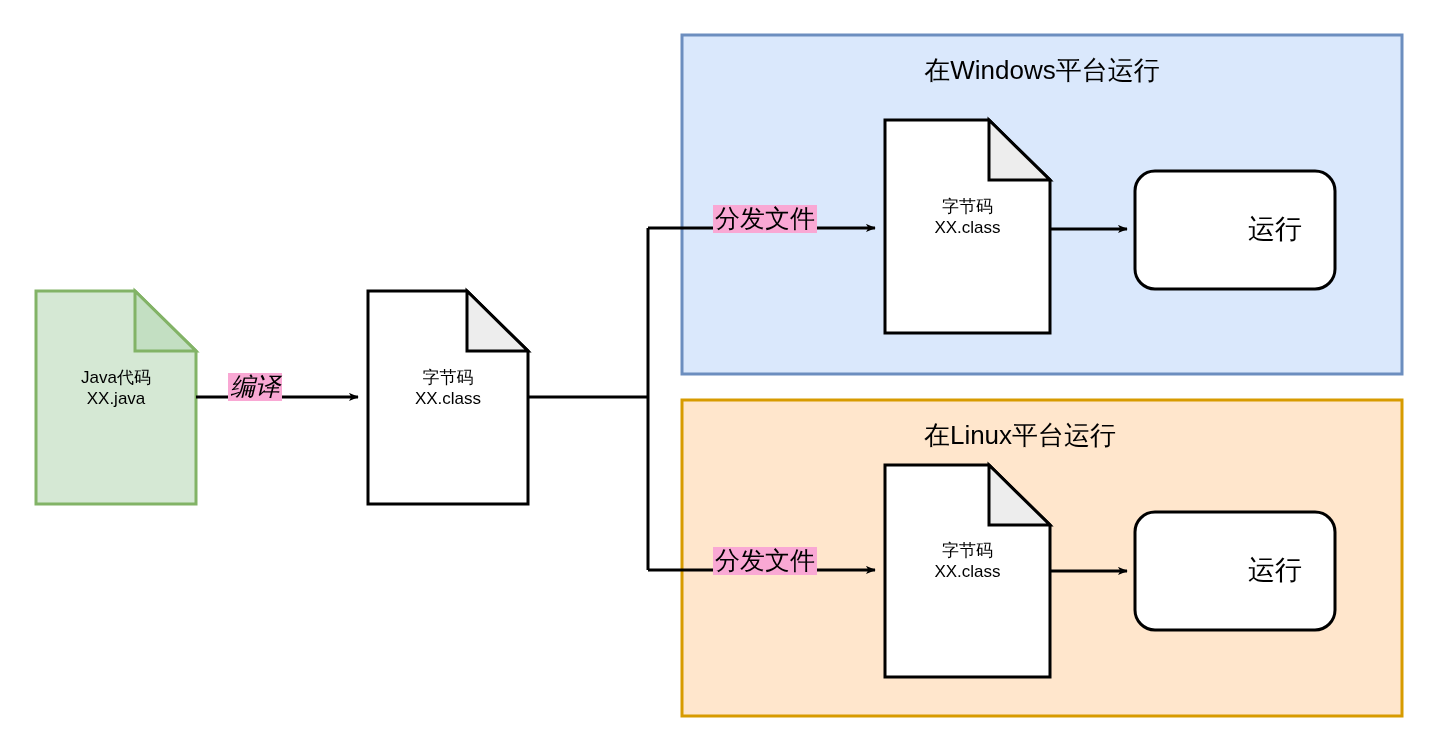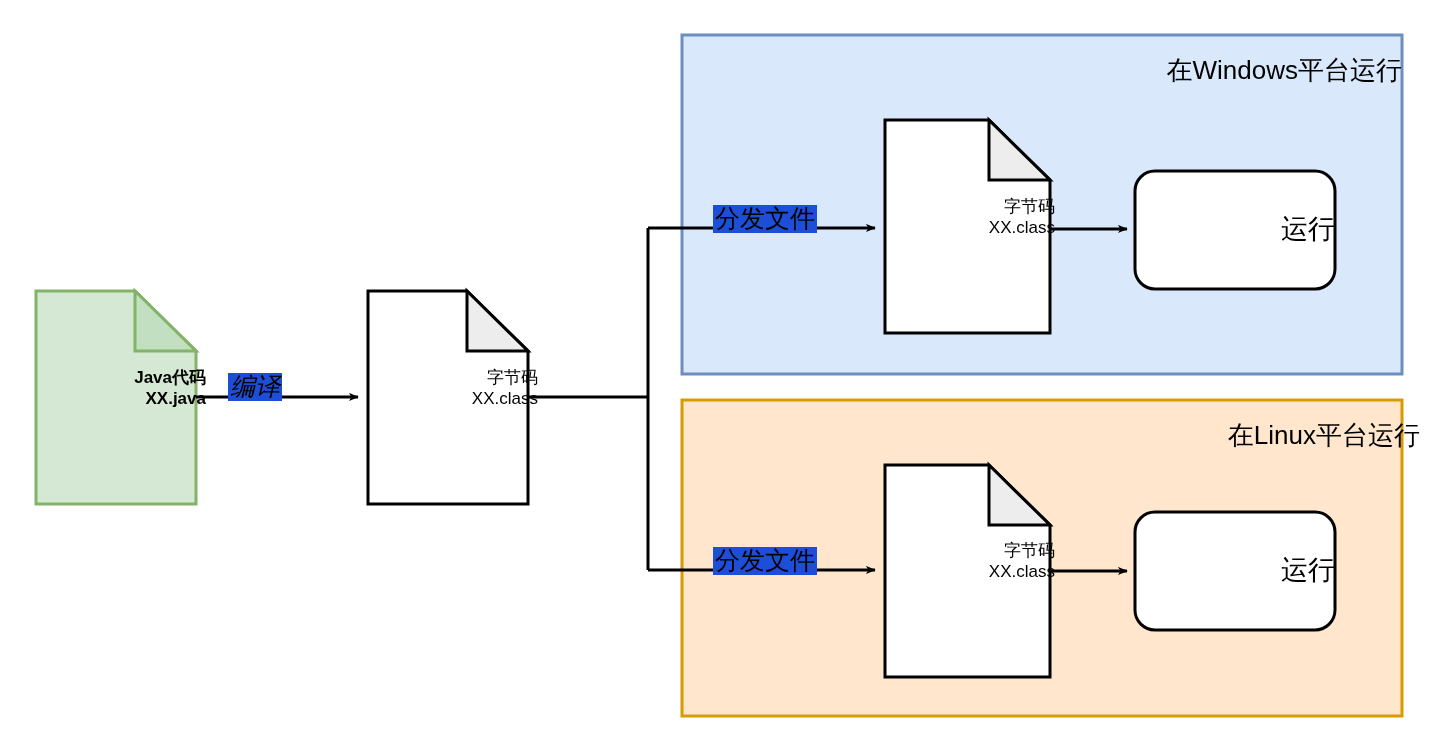--- a/index.html
+++ b/index.html
@@ -19,40 +19,41 @@
   }
   .svg-layer {
     position: absolute;
     left: 0;
     top: 0;
     width: 1446px;
     height: 752px;
   }
   .node-text {
     position: absolute;
-    text-align: right;
+    text-align: center;
     color: #000000;
     line-height: 1.22;
     white-space: pre;
     pointer-events: none;
   }
   .doc-text {
     font-size: 17px;
   }
   .run-text {
     font-size: 27px;
+    margin-left: 40px;
   }
   .panel-title {
     font-size: 26px;
   }
   .edge-label {
     position: absolute;
     font-size: 25px;
     color: #000000;
-    background: #1d4ed8;
+    background: #f9a8d4;
     padding: 0 2px;
     line-height: 1.1;
     white-space: nowrap;
   }
 </style>
 </head>
 <body>
 
 <div id="canvas">
 
@@ -94,35 +95,35 @@
     <line x1="1050" y1="229" x2="1127" y2="229" stroke="#000000" stroke-width="3" marker-end="url(#arrow)"></line>
 
     <g>
       <path d="M 885 465 L 989 465 L 1050 525 L 1050 677 L 885 677 Z" fill="#ffffff" stroke="#000000" stroke-width="3" stroke-linejoin="miter"></path>
       <path d="M 989 465 L 1050 525 L 989 525 Z" fill="#ededed" stroke="#000000" stroke-width="3" stroke-linejoin="miter"></path>
     </g>
     <rect x="1135" y="512" width="200" height="118" rx="20" ry="20" fill="#ffffff" stroke="#000000" stroke-width="3"></rect>
     <line x1="1050" y1="571" x2="1127" y2="571" stroke="#000000" stroke-width="3" marker-end="url(#arrow)"></line>
   </svg>
 
-  <div class="node-text doc-text" style="left:26px; top:368px; width:180px;font-weight:bold;"><span>Java代码</span><br><span>XX.java</span></div>
+  <div class="node-text doc-text" style="left:26px; top:368px; width:180px;"><span>Java代码</span><br><span>XX.java</span></div>
 
   <div class="node-text doc-text" style="left:358px; top:368px; width:180px;"><span>字节码</span><br><span>XX.class</span></div>
 
   <div class="edge-label" style="left:228px; top:373px;font-style:italic;">编译</div>
 
   <div class="node-text panel-title" style="left:682px; top:55px; width:720px;">在Windows平台运行</div>
 
   <div class="edge-label" style="left:713px; top:205px;">分发文件</div>
 
   <div class="node-text doc-text" style="left:880px; top:197px; width:175px;"><span>字节码</span><br><span>XX.class</span></div>
 
   <div class="node-text run-text" style="left:1135px; top:213px; width:200px;">运行</div>
 
-  <div class="node-text panel-title" style="left:700px; top:420px; width:720px;">在Linux平台运行</div>
+  <div class="node-text panel-title" style="left:660px; top:420px; width:720px;">在Linux平台运行</div>
 
   <div class="edge-label" style="left:713px; top:547px;">分发文件</div>
 
   <div class="node-text doc-text" style="left:880px; top:541px; width:175px;"><span>字节码</span><br><span>XX.class</span></div>
 
   <div class="node-text run-text" style="left:1135px; top:554px; width:200px;">运行</div>
 
 </div>
 
 </body></html>

